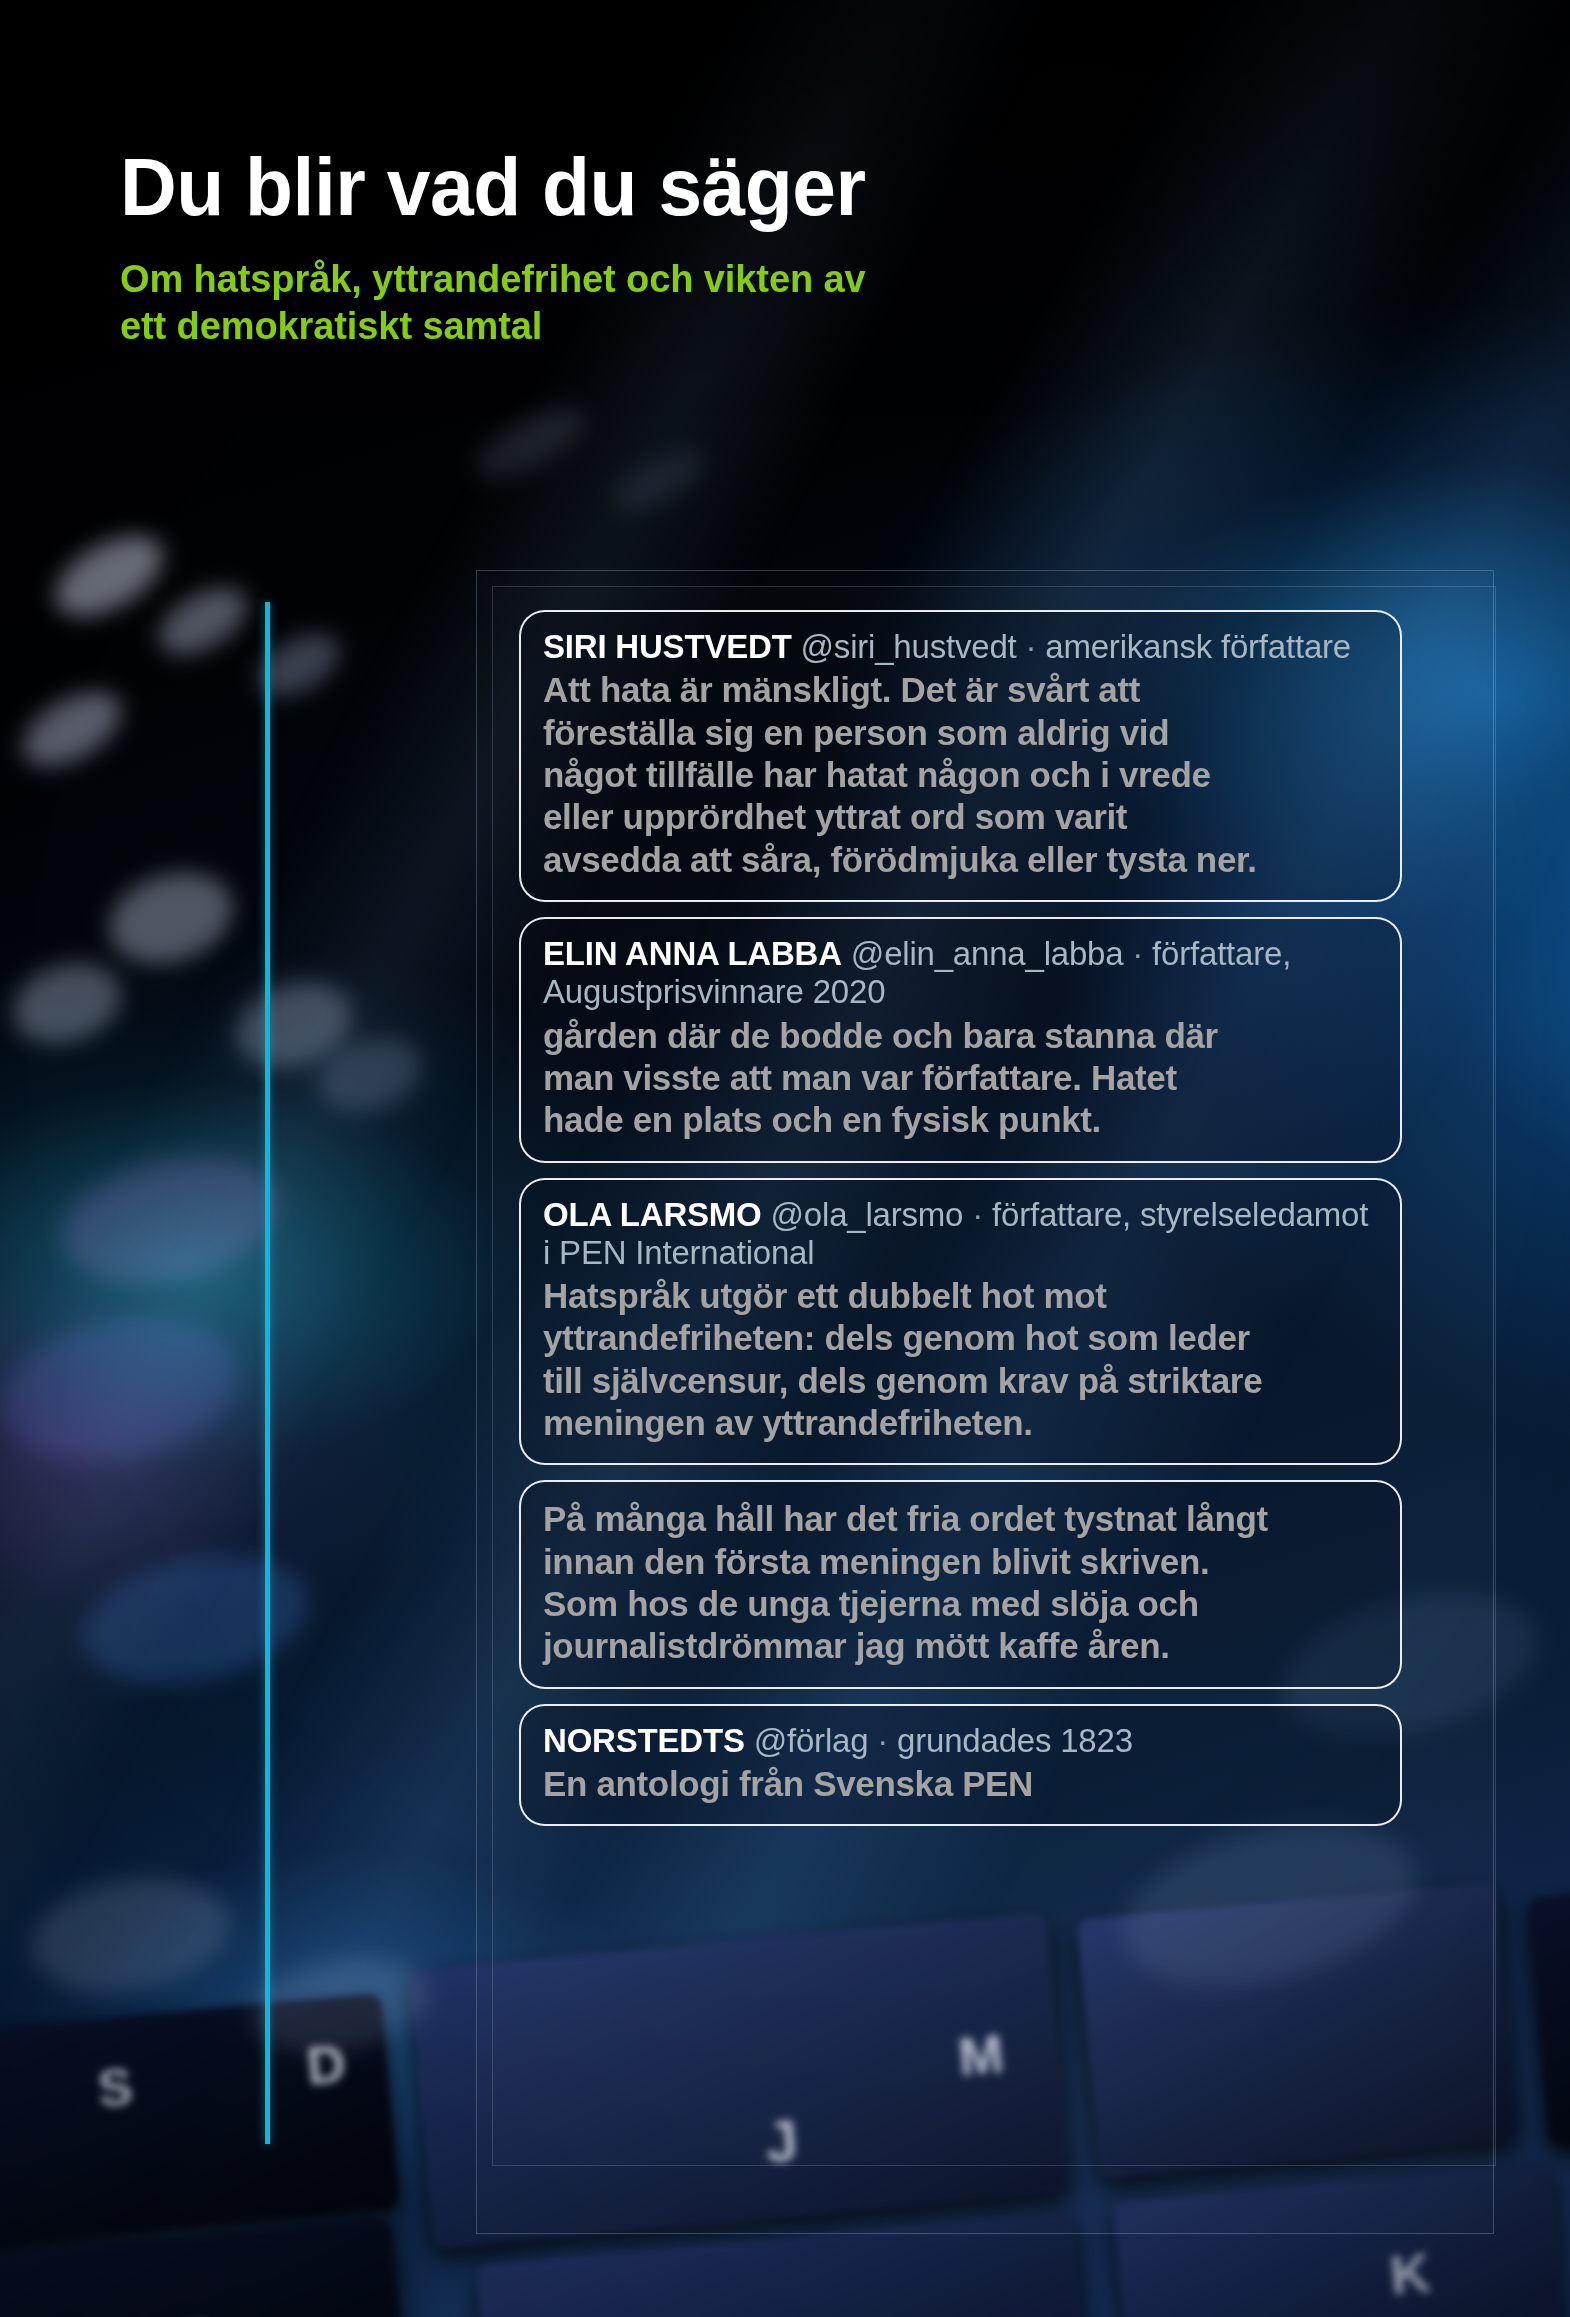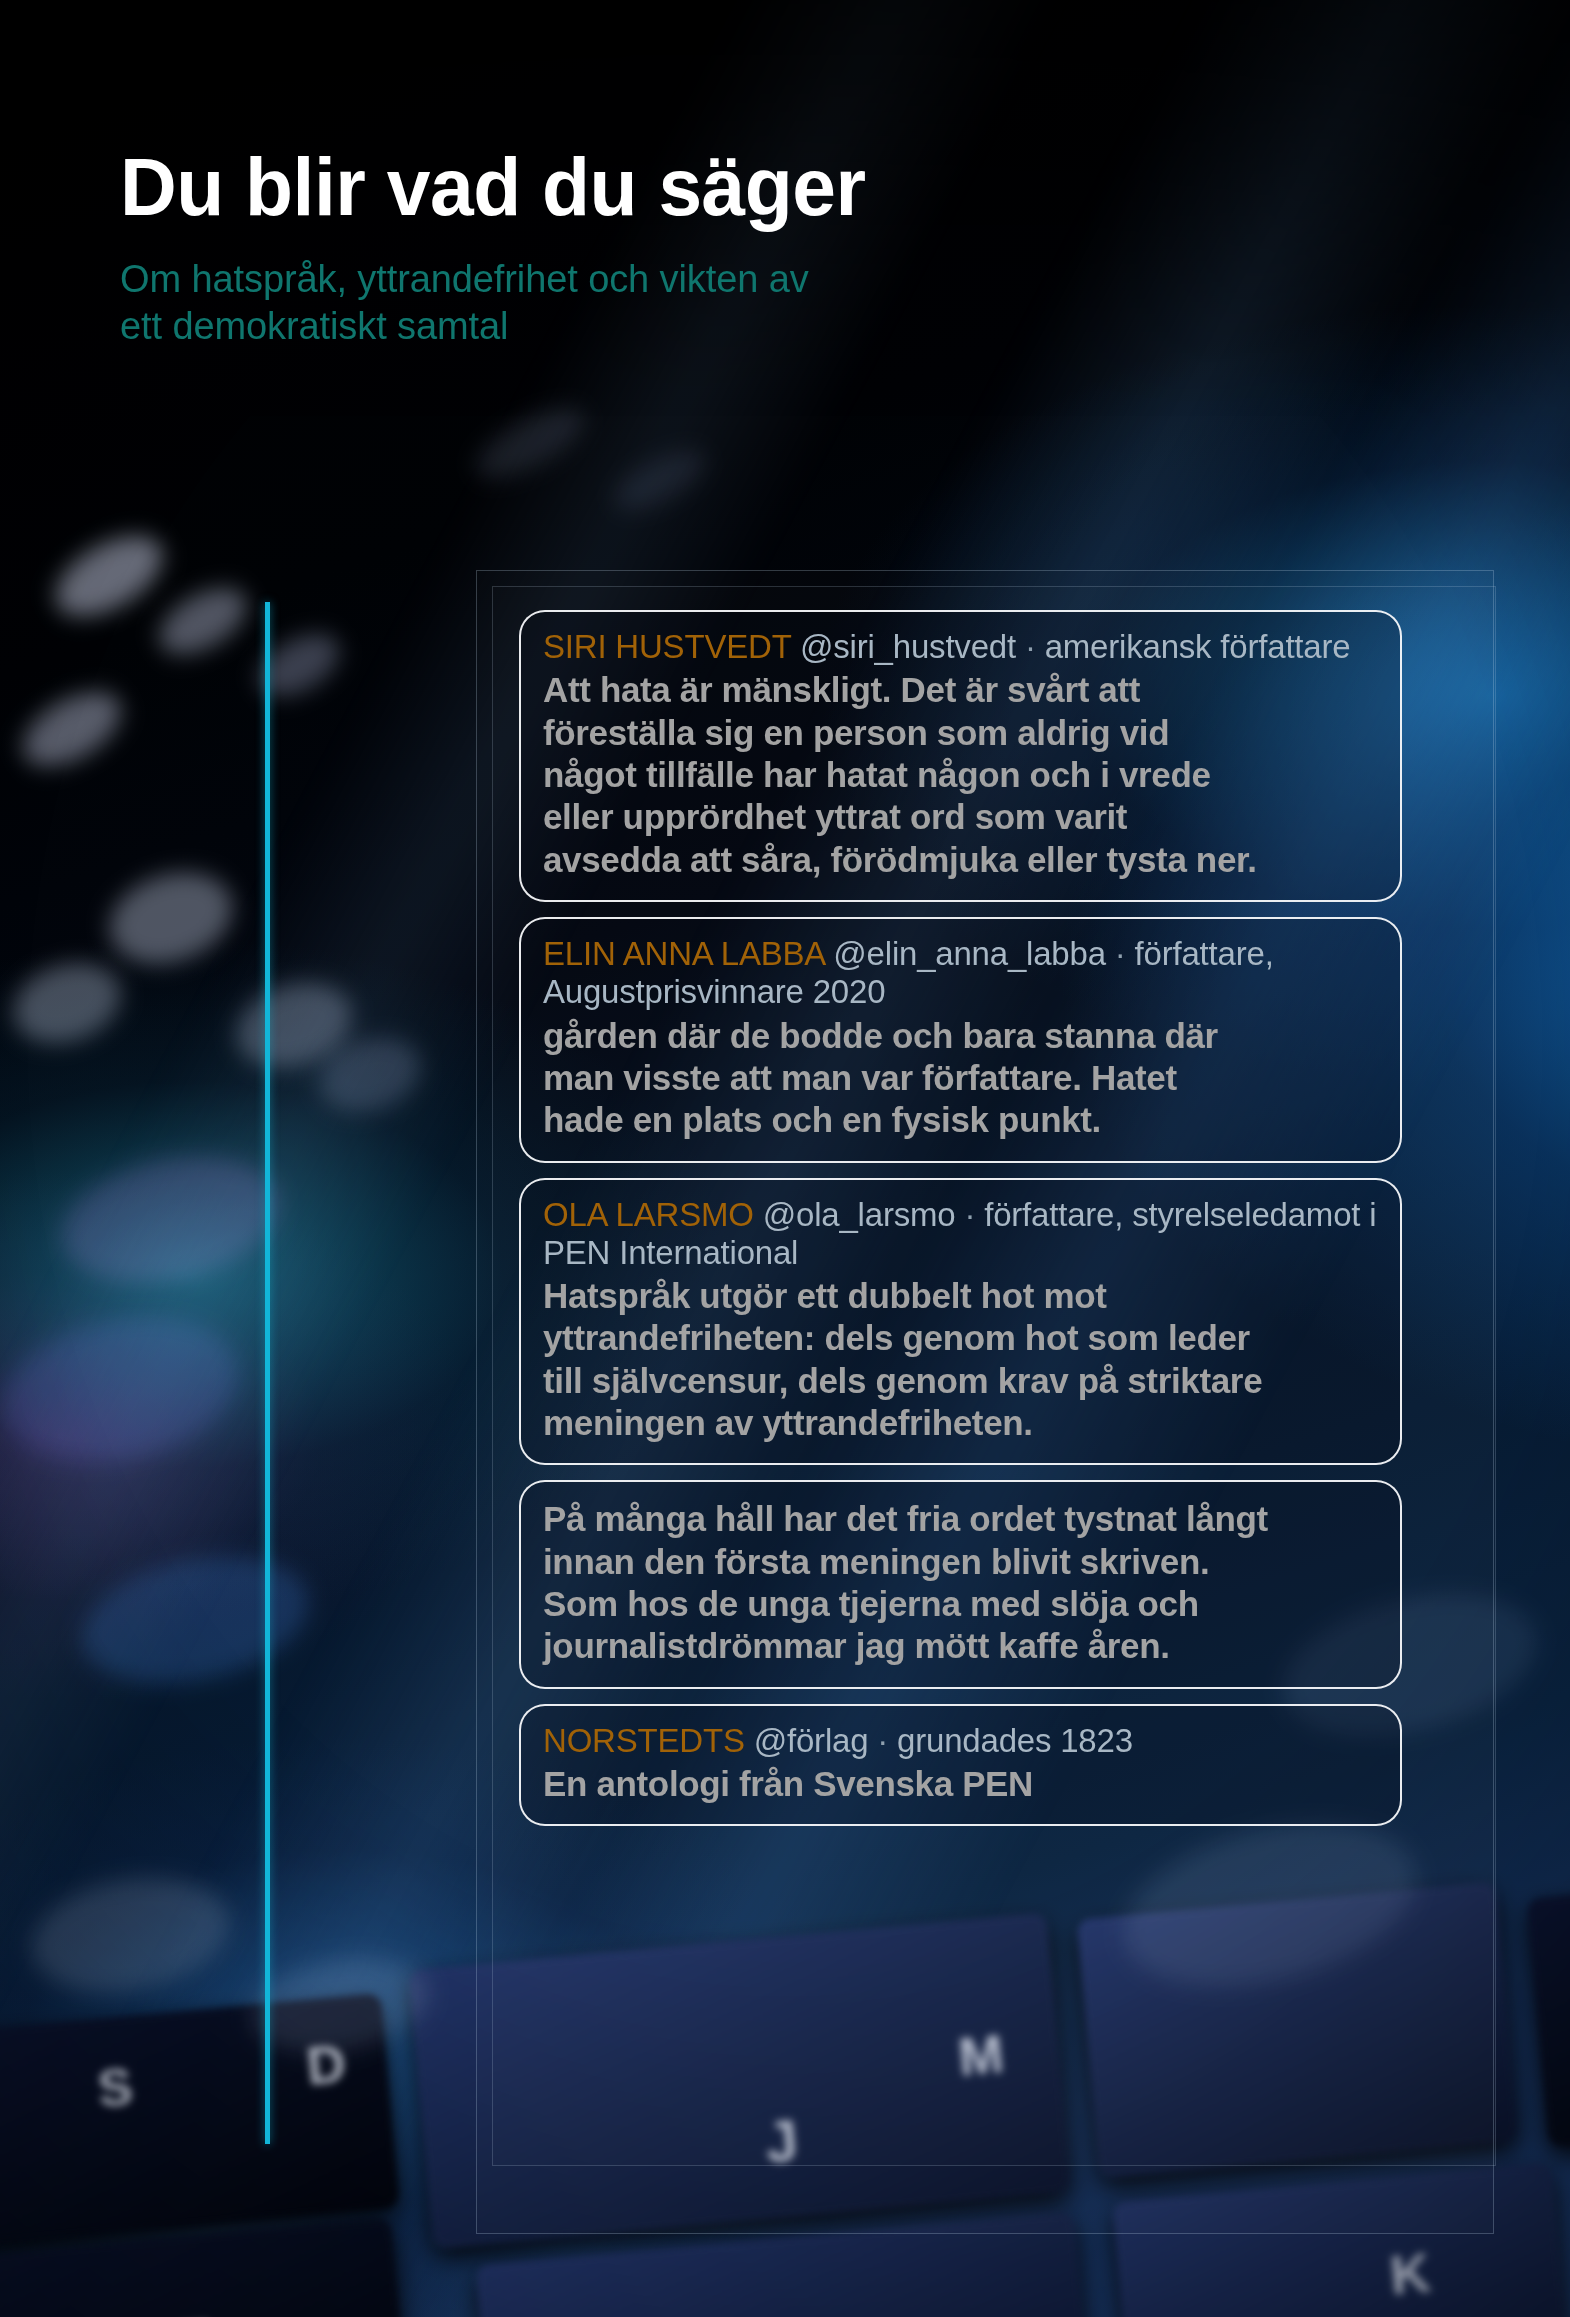--- a/index.html
+++ b/index.html
@@ -100,23 +100,23 @@
     letter-spacing: -0.5px;
     white-space: nowrap;
     transform: scaleX(0.97);
     transform-origin: left center;
   }
   .subtitle {
     position: absolute;
     left: 120px;
     top: 256px;
     width: 820px;
-    color: #0f766e;
-    font-family: "Liberation Sans", sans-serif;
-    font-weight: 400;
+    color: #84cc16;
+    font-family: "Liberation Sans", sans-serif;
+    font-weight: 700;
     font-size: 38px;
     line-height: 1.24;
     letter-spacing: -0.1px;
   }
   .subtitle .sl { display: block; }
 
   
   .accent-line {
     position: absolute;
     left: 265px;
@@ -162,22 +162,22 @@
   .card-head {
     color: #a8b7c4;
     font-family: "Liberation Sans", sans-serif;
     font-size: 33px;
     line-height: 1.16;
     font-weight: 400;
     letter-spacing: -0.2px;
     margin-bottom: 3px;
   }
   .card-name {
-    color: #a16207;
-    font-weight: 400;
+    color: #ffffff;
+    font-weight: 700;
     text-align: right;
   }
   .card-sep { color: #8fa0ae; }
   .card-body {
     color: #a3a3a3;
     font-family: "Liberation Sans", sans-serif;
     font-size: 35px;
     line-height: 1.21;
     font-weight: 600;
     letter-spacing: -0.35px;

